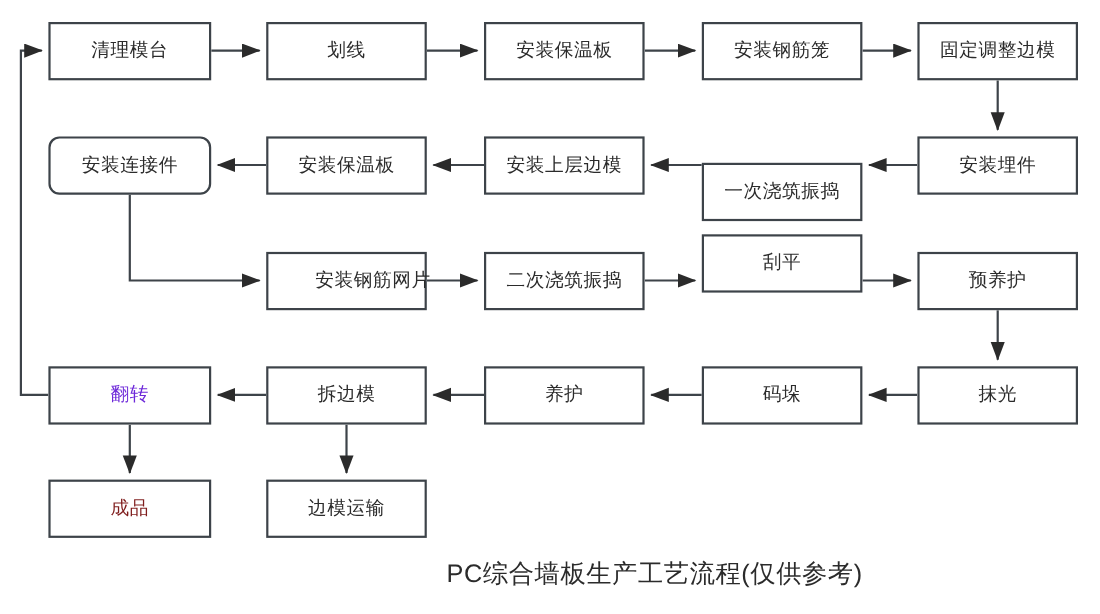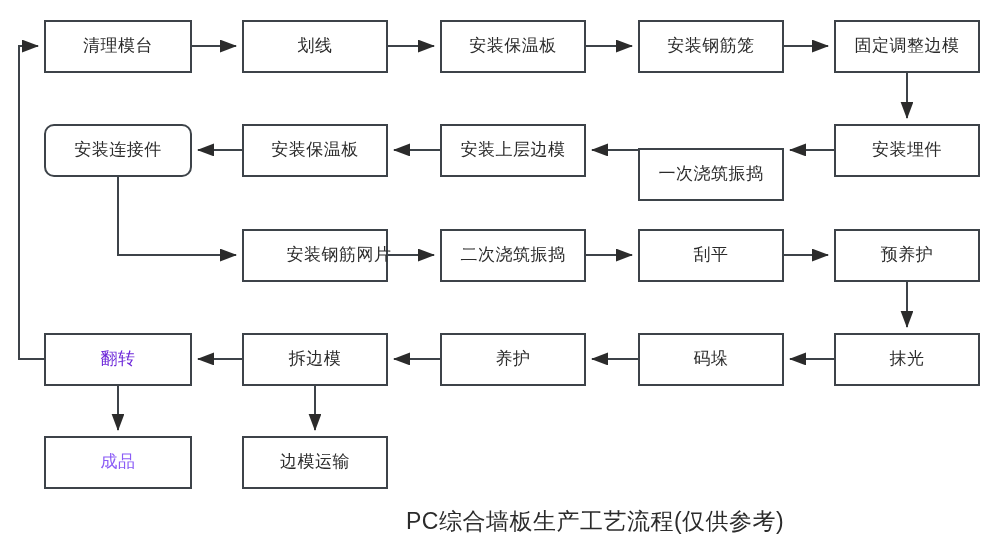--- a/index.html
+++ b/index.html
@@ -116,42 +116,42 @@
       </div>
       <div class="node" style="left: 834px; top: 124px; width: 146px; height: 53px; border-color: rgb(61, 67, 73); color: rgb(43, 43, 43);">
         <span>安装埋件</span>
       </div>
       <div class="node" style="left: 242px; top: 229px; width: 146px; height: 53px; border-color: rgb(61, 67, 73); color: rgb(43, 43, 43); padding-left: 48px;">
         <span>安装钢筋网片</span>
       </div>
       <div class="node" style="left: 440px; top: 229px; width: 146px; height: 53px; border-color: rgb(61, 67, 73); color: rgb(43, 43, 43);">
         <span>二次浇筑振捣</span>
       </div>
-      <div class="node" style="left: 638px; top: 229px; width: 146px; height: 53px; border-color: rgb(61, 67, 73); color: rgb(43, 43, 43); text-align: center;">
+      <div class="node" style="left: 638px; top: 213px; width: 146px; height: 53px; border-color: rgb(61, 67, 73); color: rgb(43, 43, 43); text-align: center;">
         <span>刮平</span>
       </div>
       <div class="node" style="left: 834px; top: 229px; width: 146px; height: 53px; border-color: rgb(61, 67, 73); color: rgb(43, 43, 43);">
         <span>预养护</span>
       </div>
       <div class="node" style="left: 44px; top: 333px; width: 148px; height: 53px; border-color: rgb(61, 67, 73); color: #6d28d9; text-align: right;">
         <span>翻转</span>
       </div>
       <div class="node" style="left: 242px; top: 333px; width: 146px; height: 53px; border-color: rgb(61, 67, 73); color: rgb(43, 43, 43);">
         <span>拆边模</span>
       </div>
       <div class="node" style="left: 440px; top: 333px; width: 146px; height: 53px; border-color: rgb(61, 67, 73); color: rgb(43, 43, 43);">
         <span>养护</span>
       </div>
       <div class="node" style="left: 638px; top: 333px; width: 146px; height: 53px; border-color: rgb(61, 67, 73); color: rgb(43, 43, 43);">
         <span>码垛</span>
       </div>
       <div class="node" style="left: 834px; top: 333px; width: 146px; height: 53px; border-color: rgb(61, 67, 73); color: rgb(43, 43, 43);">
         <span>抹光</span>
       </div>
-      <div class="node" style="left: 44px; top: 436px; width: 148px; height: 53px; border-color: rgb(61, 67, 73); color: #8b5cf6;">
+      <div class="node" style="left: 44px; top: 436px; width: 148px; height: 53px; border-color: rgb(61, 67, 73); color: #7f1d1d;">
         <span>成品</span>
       </div>
       <div class="node" style="left: 242px; top: 436px; width: 146px; height: 53px; border-color: rgb(61, 67, 73); color: rgb(43, 43, 43);">
         <span>边模运输</span>
       </div>
     </div>
 
   <div class="caption" style="left: 406px; top: 506px; color: rgb(43, 43, 43);">PC综合墙板生产工艺流程(仅供参考)</div>
 
 </div>

